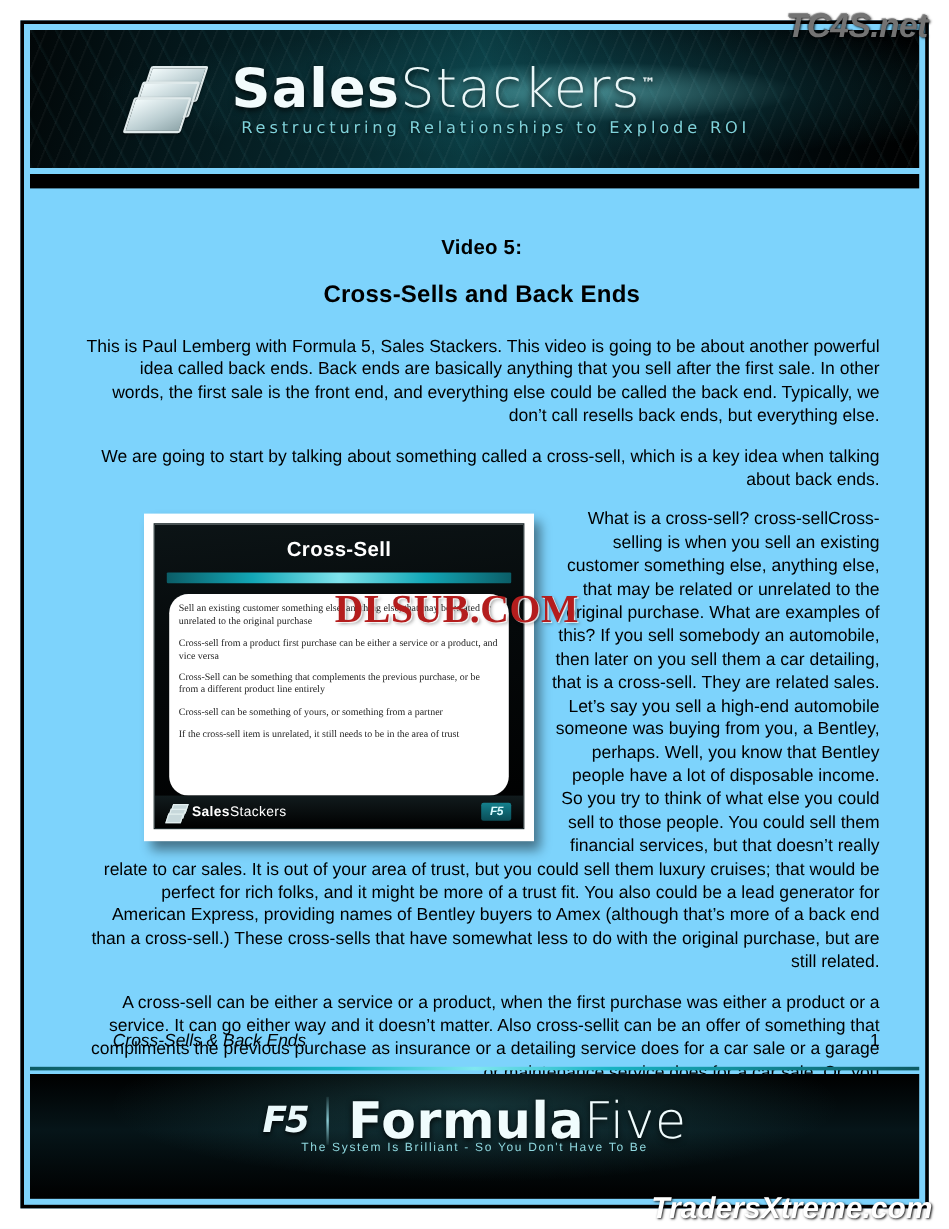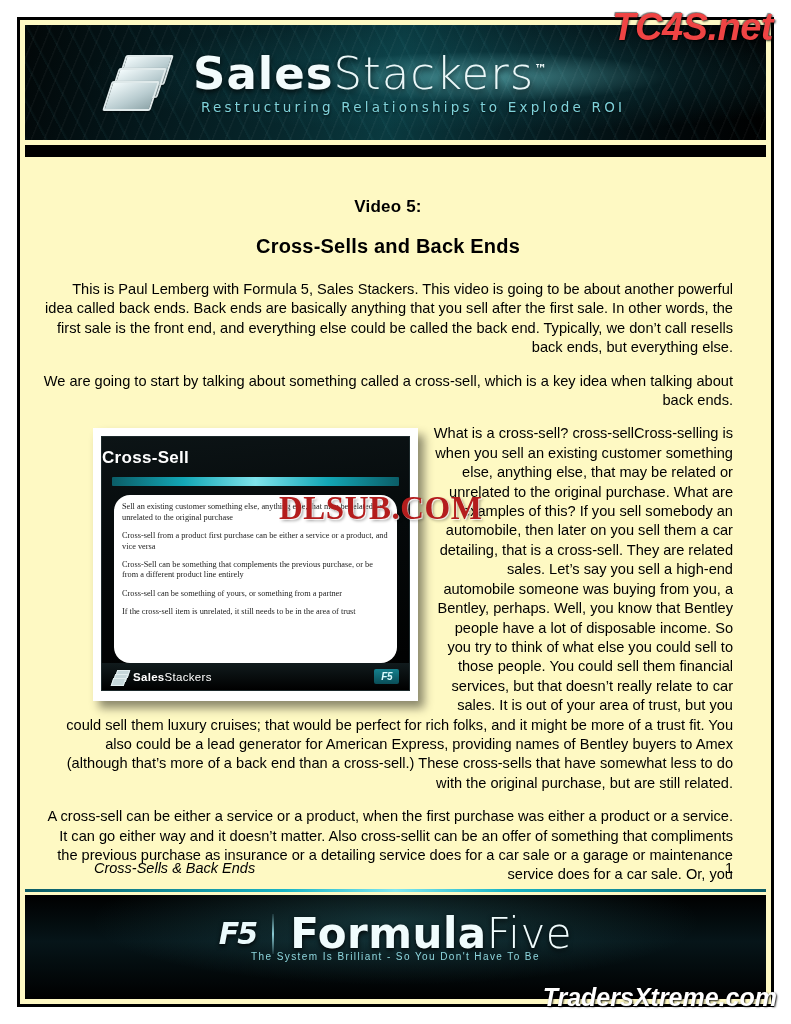--- a/index.html
+++ b/index.html
@@ -14,37 +14,37 @@
     font-family: "Liberation Sans", sans-serif;
     overflow: hidden;
   }
 
   
   .top-watermark {
     position: absolute;
     top: 6px;
     right: 18px;
     font-family: "Liberation Sans", sans-serif;
-    font-size: 38px;
+    font-size: 28px;
     font-weight: bold;
     font-style: italic;
-    color: #ef4444;
+    color: #737373;
     text-shadow: 1px 1px 2px rgba(0,0,0,0.8), -1px -1px 1px rgba(0,0,0,0.5);
     letter-spacing: -0.5px;
     z-index: 50;
   }
 
   
   .page {
     position: absolute;
     left: 17px;
     top: 17px;
     width: 757px;
     height: 990px;
-    background: #fef9c3;
+    background: #7dd3fc;
     border: 3px solid #000000;
     box-sizing: border-box;
     overflow: hidden;
   }
 
   
   .banner {
     position: relative;
     margin: 5px 5px 0 5px;
     height: 115px;
@@ -115,21 +115,21 @@
 
   .banner-divider {
     margin: 5px 5px 0 5px;
     height: 12px;
     background: #000000;
   }
 
   
   .content {
     position: relative;
-    padding: 40px 38px 0 23px;
+    padding: 40px 38px 0 50px;
     color: #000000;
   }
   .video-label {
     text-align: center;
     font-size: 17px;
     font-weight: bold;
     margin: 0 0 18px 0;
     letter-spacing: 0.2px;
   }
   .doc-title {
@@ -159,21 +159,21 @@
   .slide {
     position: relative;
     width: 100%;
     height: 255px;
     background: linear-gradient(175deg, #0c1416 0%, #05090a 40%, #000000 100%);
     border: 1px solid #1d2a2c;
     box-sizing: border-box;
     overflow: hidden;
   }
   .slide-head {
-    text-align: left;
+    text-align: center;
     color: #ffffff;
     font-size: 17px;
     font-weight: bold;
     padding: 11px 0 6px 0;
     letter-spacing: 0.3px;
   }
   .slide-bar {
     height: 9px;
     margin: 3px 10px 0 10px;
     background: linear-gradient(90deg, #0b5d67 0%, #13a7b6 25%, #7fe3ec 50%, #13a7b6 75%, #0b5d67 100%);
@@ -347,21 +347,21 @@
     bottom: 14px;
     text-align: center;
     font-size: 13.5px;
     color: #d8eff1;
     letter-spacing: 1.2px;
   }
 
   .bottom-watermark {
     position: absolute;
     right: 14px;
-    bottom: 12px;
+    bottom: 2px;
     font-family: "Liberation Sans", sans-serif;
     font-size: 25px;
     font-weight: bold;
     font-style: italic;
     color: #ffffff;
     text-shadow: 1px 1px 2px rgba(0,0,0,0.9);
     z-index: 60;
   }
 </style>
 </head>

